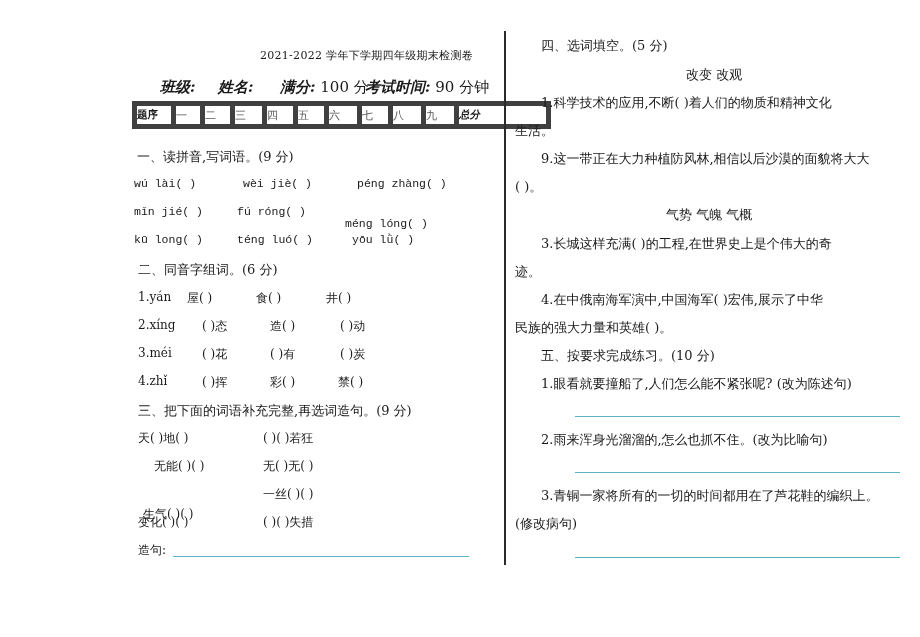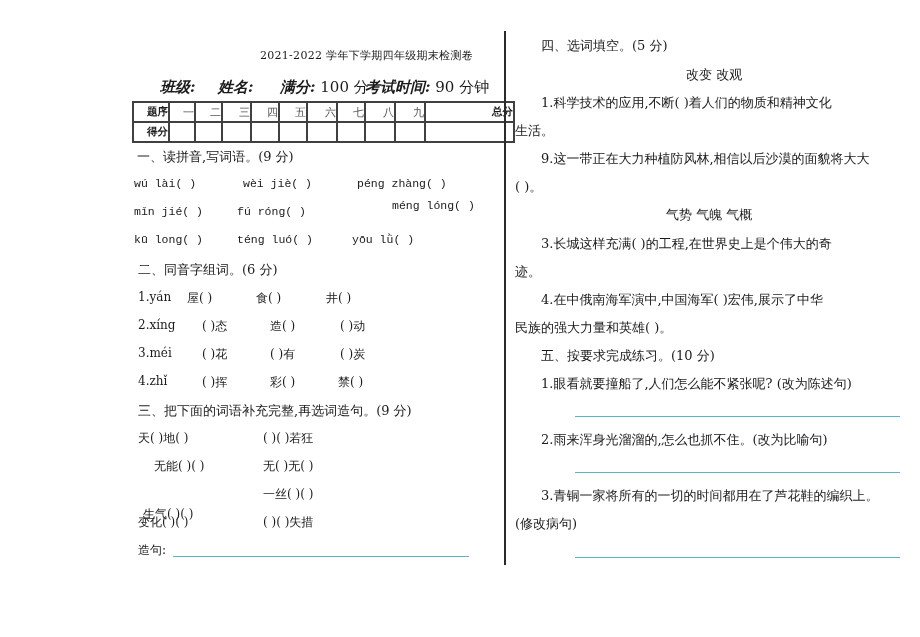--- a/index.html
+++ b/index.html
@@ -9,21 +9,21 @@
   }
   .abs { position:absolute; white-space:nowrap; }
   .title { left:132px; top:48px; width:341px; text-align:right; font-size:11px; font-weight:normal; letter-spacing:0.3px; }
   .meta { top:78px; font-size:15px; }
   .meta .lbl { font-weight:bold; font-style:italic; }
   table.score {
     position:absolute; left:132px; top:101px; border-collapse:collapse;
     font-size:11px;
   }
   table.score td {
-    border:2px solid #404040; height:18px; text-align:right; padding:0; color:#555;
+    border:5px solid #404040; height:18px; text-align:left; padding:0; color:#555;
   }
   table.score td.hd { font-weight:bold; color:#1a1a1a; font-family:"DejaVu Sans","Liberation Sans",sans-serif; font-size:10.5px; }
   .sec { font-size:13px; }
   .line { font-size:12px; font-family:"DejaVu Serif","Liberation Serif",serif; }
   .mono { font-family:"Liberation Mono","DejaVu Sans Mono",monospace; font-size:11.5px; }
   .rt { font-size:13px; }
   .divider { position:absolute; left:504px; top:31px; width:2px; height:534px; background:#2a2a2a; }
   .answer-line { position:absolute; height:0; border-top:1px solid #5ab4c3; }
 </style>
 </head>
@@ -41,45 +41,32 @@
     <td class="hd" style="width:34px;">题序</td>
     <td style="width:24px;">一</td>
     <td style="width:25px;">二</td>
     <td style="width:27px;">三</td>
     <td style="width:26px;">四</td>
     <td style="width:26px;">五</td>
     <td style="width:28px;">六</td>
     <td style="width:26px;">七</td>
     <td style="width:28px;">八</td>
     <td style="width:28px;">九</td>
-    <td class="hd" style="width:87px;">总分</td>
-  </tr>
-  <tr>
-    <td class="hd">得分</td>
-    <td></td>
-    <td></td>
-    <td></td>
-    <td></td>
-    <td></td>
-    <td></td>
-    <td></td>
-    <td></td>
-    <td></td>
-    <td></td>
+    <td class="hd" style="width:87px;font-style:italic;">总分</td>
   </tr>
 </tbody>
   </table>
 
 <div class="abs sec" style="left:137px; top:148px;">一、读拼音,写词语。(9 分)</div>
 <div class="abs mono" style="left:134px; top:177px;">wú lài(      )</div>
 <div class="abs mono" style="left:243px; top:177px;">wèi jiè(      )</div>
 <div class="abs mono" style="left:357px; top:177px;">péng zhàng(      )</div>
 <div class="abs mono" style="left:134px; top:205px;">mǐn jié(      )</div>
 <div class="abs mono" style="left:237px; top:205px;">fú róng(      )</div>
-<div class="abs mono" style="left:345px; top:199px;margin-left:47px;">méng lóng(      )</div>
+<div class="abs mono" style="left:345px; top:217px;">méng lóng(      )</div>
 <div class="abs mono" style="left:134px; top:233px;">kū long(      )</div>
 <div class="abs mono" style="left:237px; top:233px;">téng luó(      )</div>
 <div class="abs mono" style="left:352px; top:233px;">yōu lǜ(      )</div>
 
 <div class="abs sec" style="left:138px; top:261px;">二、同音字组词。(6 分)</div>
 <div class="abs line" style="left:138px; top:290px;">1.yán</div>
 <div class="abs line" style="left:187px; top:290px;">屋(    )</div>
 <div class="abs line" style="left:256px; top:290px;">食(    )</div>
 <div class="abs line" style="left:326px; top:290px;">井(    )</div>
 <div class="abs line" style="left:138px; top:318px;">2.xíng</div>

